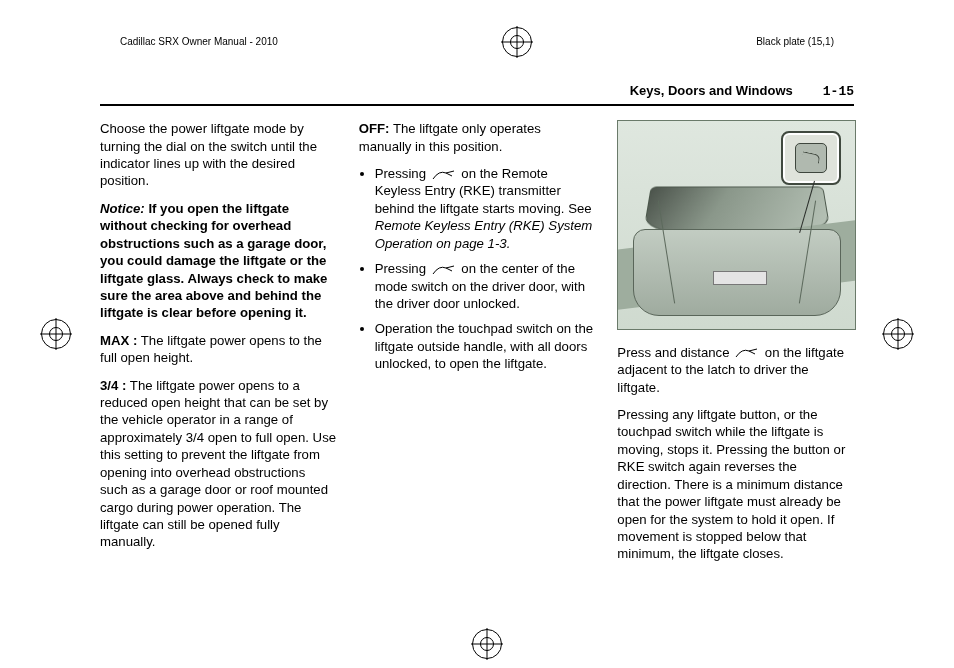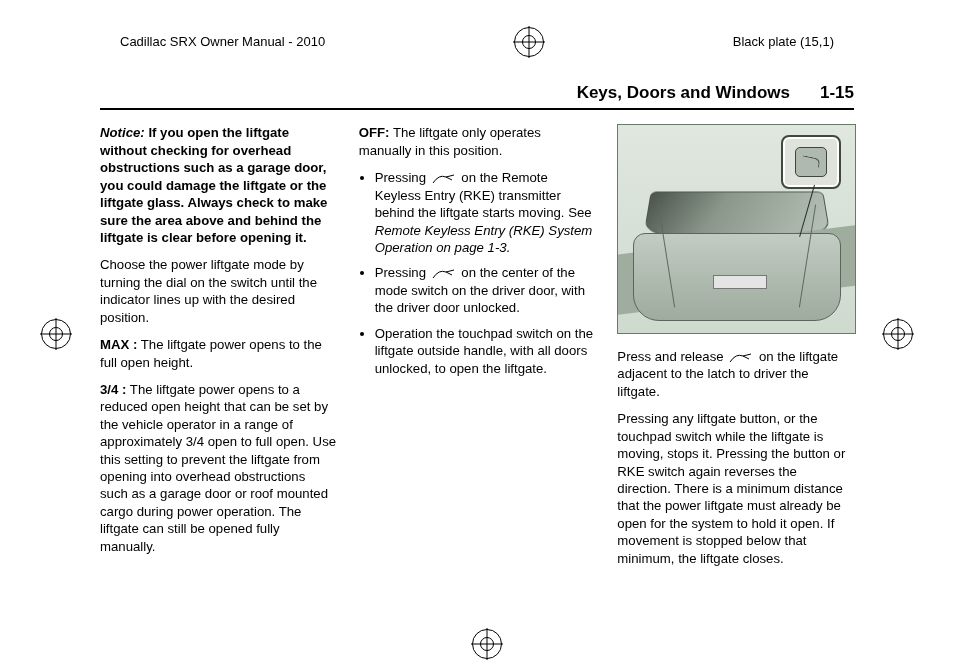--- a/index.html
+++ b/index.html
@@ -16,21 +16,21 @@
   }
   .top-meta {
     position: absolute;
     top: 24px;
     left: 0;
     right: 0;
     display: flex;
     justify-content: space-between;
     align-items: center;
     padding: 0 120px;
-    font-size: 13px;
+    font-size: 10px;
   }
   .reg-mark {
     width: 36px;
     height: 36px;
     display: inline-block;
     position: relative;
     margin: 0 10px;
     vertical-align: middle;
   }
   .reg-mark::before {
@@ -61,26 +61,26 @@
     top: 82px;
     left: 100px;
     right: 100px;
     bottom: 40px;
   }
   .header-row {
     display: flex;
     justify-content: flex-end;
     align-items: baseline;
     font-weight: bold;
-    font-size: 17px;
+    font-size: 13px;
     padding-bottom: 4px;
     border-bottom: 2px solid #000;
   }
   .header-section { }
-  .header-page { margin-left: 30px; }
+  .header-page { margin-left: 30px; font-family: Liberation Mono, monospace; }
   .columns {
     display: flex;
     gap: 22px;
     margin-top: 14px;
   }
   .col { flex: 1; }
   p { margin: 0 0 10px 0; }
   .bold { font-weight: bold; }
   .italic { font-style: italic; }
   ul { margin:0 0 10px 0; padding-left: 16px; }
@@ -224,25 +224,25 @@
 <div class="page">
 
   <div class="header-row">
     <span class="header-section">Keys, Doors and Windows</span>
     <span class="header-page">1-15</span>
   </div>
 
   <div class="columns">
 
     <div class="col">
+      <p>Choose the power liftgate mode by turning the dial on the switch until the indicator lines up with the desired position.</p>
       <p>
         <span class="bold italic">Notice:</span>
         <span class="bold">If you open the liftgate without checking for overhead obstructions such as a garage door, you could damage the liftgate or the liftgate glass. Always check to make sure the area above and behind the liftgate is clear before opening it.</span>
       </p>
-      <p>Choose the power liftgate mode by turning the dial on the switch until the indicator lines up with the desired position.</p>
       <p>
         <span class="bold">MAX :</span>
         <span>The liftgate power opens to the full open height.</span>
       </p>
       <p>
         <span class="bold">3/4 :</span>
         <span>The liftgate power opens to a reduced open height that can be set by the vehicle operator in a range of approximately 3/4 open to full open. Use this setting to prevent the liftgate from opening into overhead obstructions such as a garage door or roof mounted cargo during power operation. The liftgate can still be opened fully manually.</span>
       </p>
     </div>
 
@@ -285,21 +285,21 @@
           <div class="lineL"></div>
           <div class="lineR"></div>
         </div>
         <div class="callout">
           <div class="inner"></div>
         </div>
         <div class="lead"></div>
       </div>
 
       <p>
-        <span>Press and release </span>
+        <span>Press and distance </span>
         <span class="rke-icon">
           <svg width="24" height="14" viewBox="0 0 24 14">
               <path d="M1 11 Q7 2 14 5 L22 3 M14 5 L20 8" fill="none" stroke="#000" stroke-width="1"></path>
             </svg>
         </span>
         <span> on the liftgate adjacent to the latch to driver the liftgate.</span>
       </p>
       <p>Pressing any liftgate button, or the touchpad switch while the liftgate is moving, stops it. Pressing the button or RKE switch again reverses the direction. There is a minimum distance that the power liftgate must already be open for the system to hold it open. If movement is stopped below that minimum, the liftgate closes.</p>
     </div>
 

